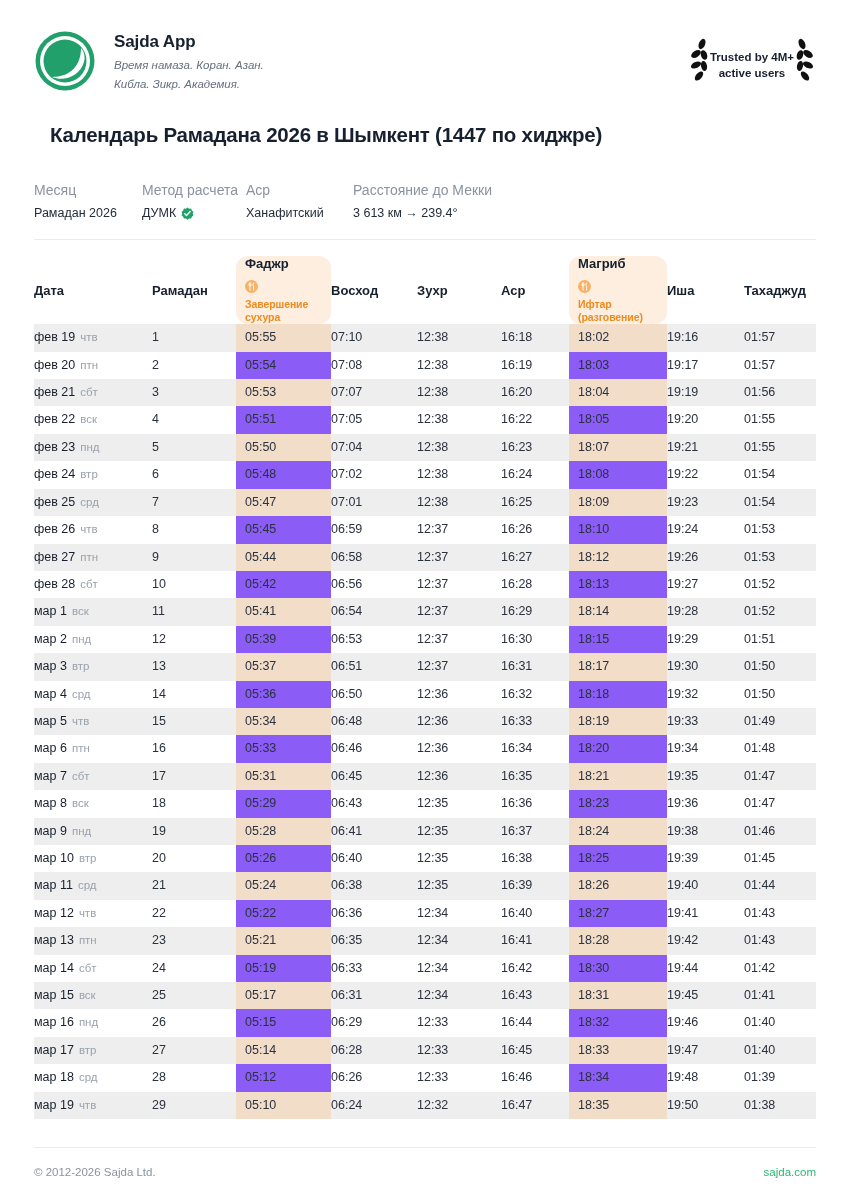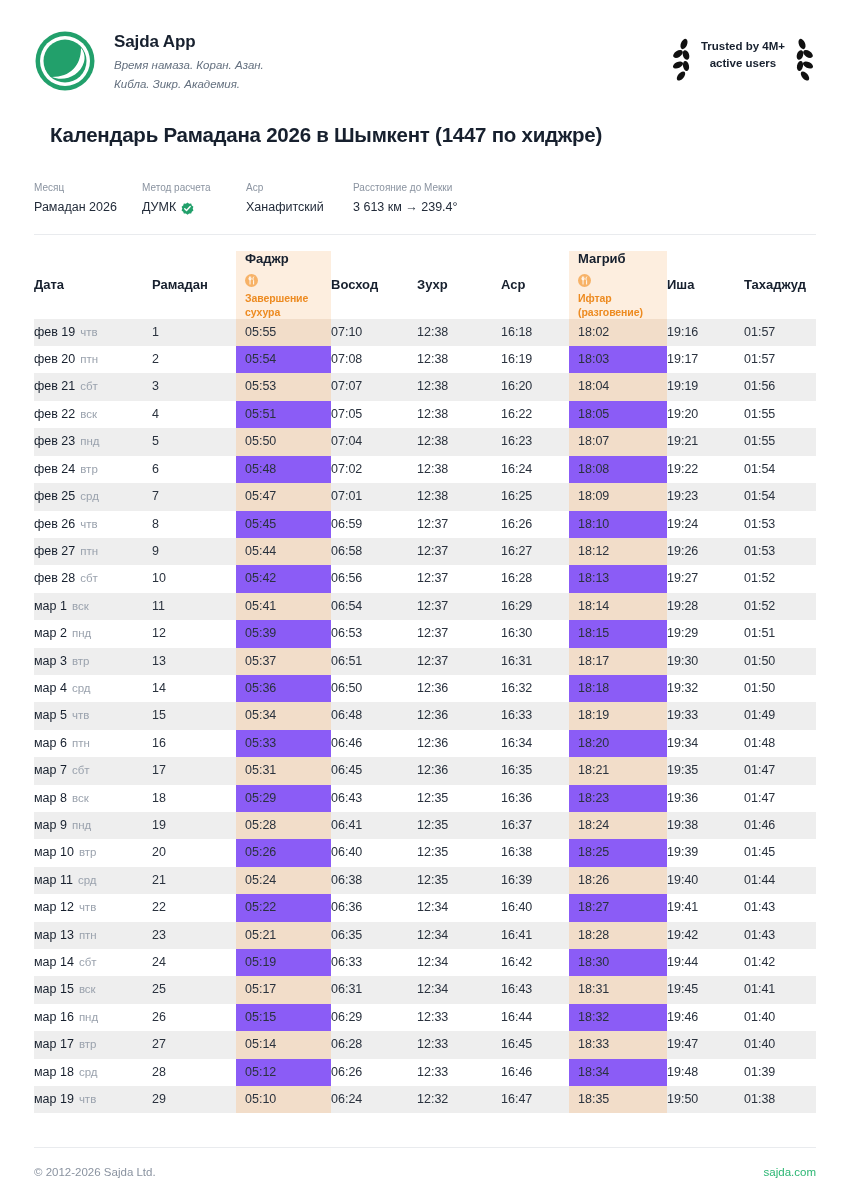--- a/index.html
+++ b/index.html
@@ -62,22 +62,21 @@
   .brand-tagline {
     font-size: 11.5px;
     color: #64707f;
     line-height: 1.62;
     margin-top: 4px;
   }
   .brand-tagline div { white-space: nowrap; font-style: italic; }
 
   .trust-badge {
     display: flex;
-    align-items: flex-start;
-    gap: 9px;
+    align-items: flex-end;
     padding-top: 10px;
     flex: 0 0 auto;
   }
   .trust-text {
     font-size: 11.5px;
     font-weight: bold;
     color: #17202e;
     text-align: center;
     line-height: 1.45;
     white-space: nowrap;
@@ -100,21 +99,21 @@
     margin-top: 20px;
     padding-bottom: 17px;
     border-bottom: 1px solid #e9ebee;
   }
   .meta-item { flex: 0 0 auto; }
   .meta-item.m-month { width: 108px; }
   .meta-item.m-method { width: 104px; }
   .meta-item.m-asr { width: 107px; }
   .meta-item.m-dist { width: auto; }
   .meta-label {
-    font-size: 10px;
+    font-size: 14px;
     color: #8a93a0;
     line-height: 1.4;
   }
   .meta-value {
     font-size: 12.5px;
     color: #232c3a;
     margin-top: 4px;
     line-height: 1.4;
     display: flex;
     align-items: center;
@@ -158,20 +157,21 @@
   col.c-tahajjud { width: 72px; }
 
   thead th {
     font-size: 13px;
     font-weight: bold;
     color: #17202e;
     vertical-align: top;
     padding-top: 3px;
     height: 60px;
     box-sizing: border-box;
+    border-radius: 12px;
   }
   thead th .th-label { display: block; line-height: 1.2; }
   thead th.hl {
     background: #fdeedf;
     padding-left: 9px;
   }
   thead th.hl.th-fajr { padding-left: 9px; }
 
   .th-sub {
     display: flex;

